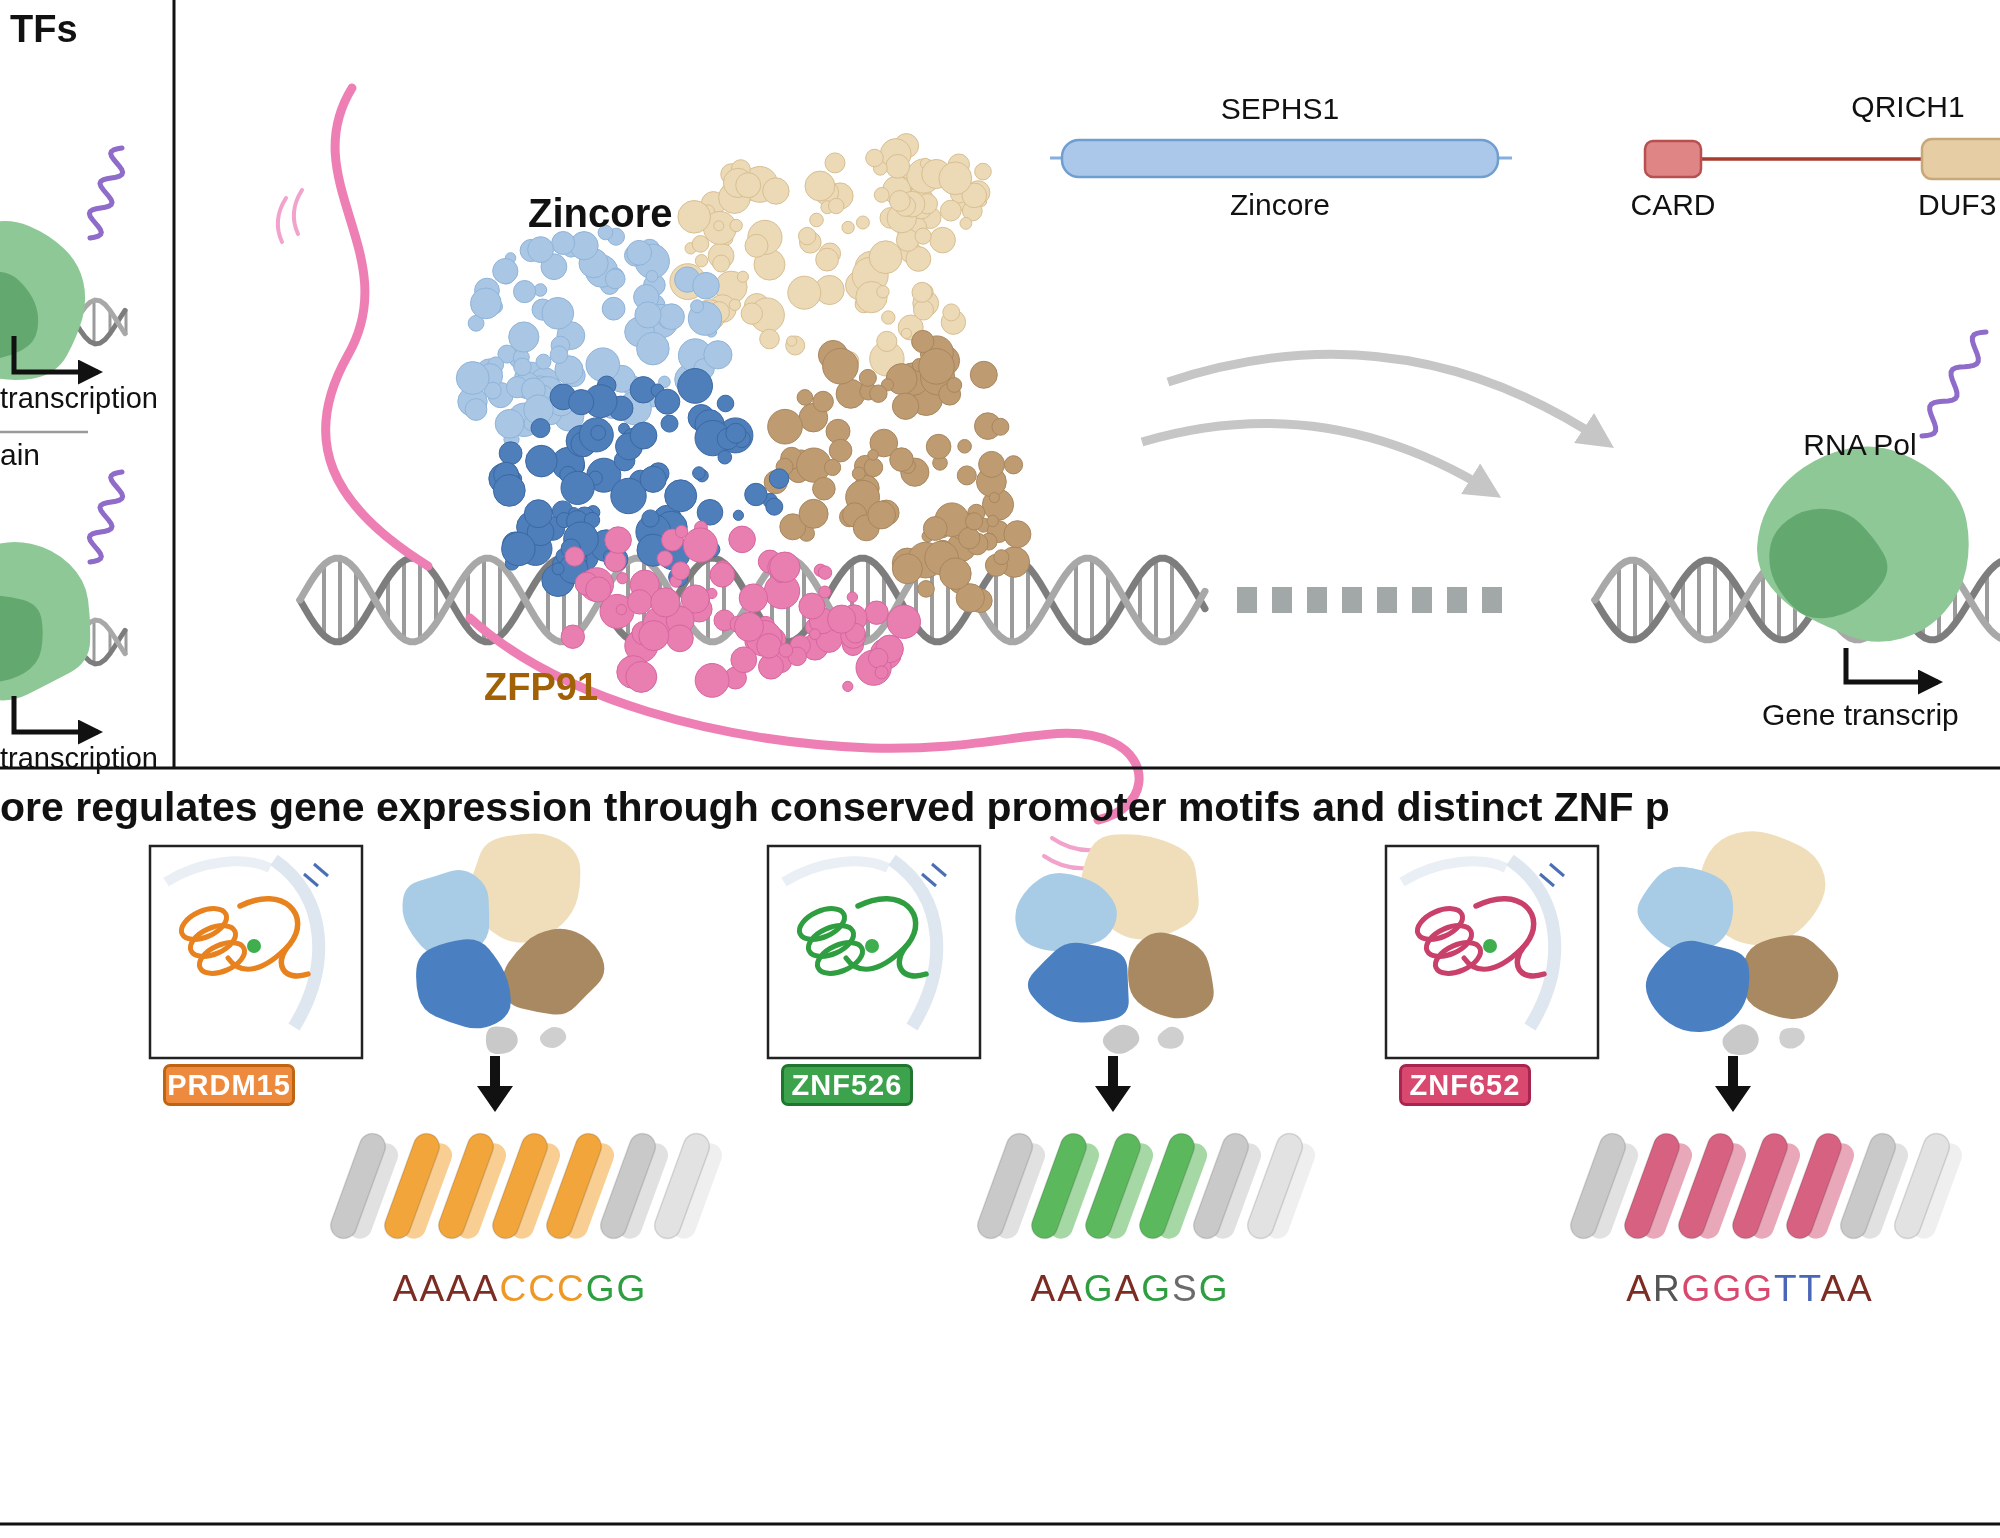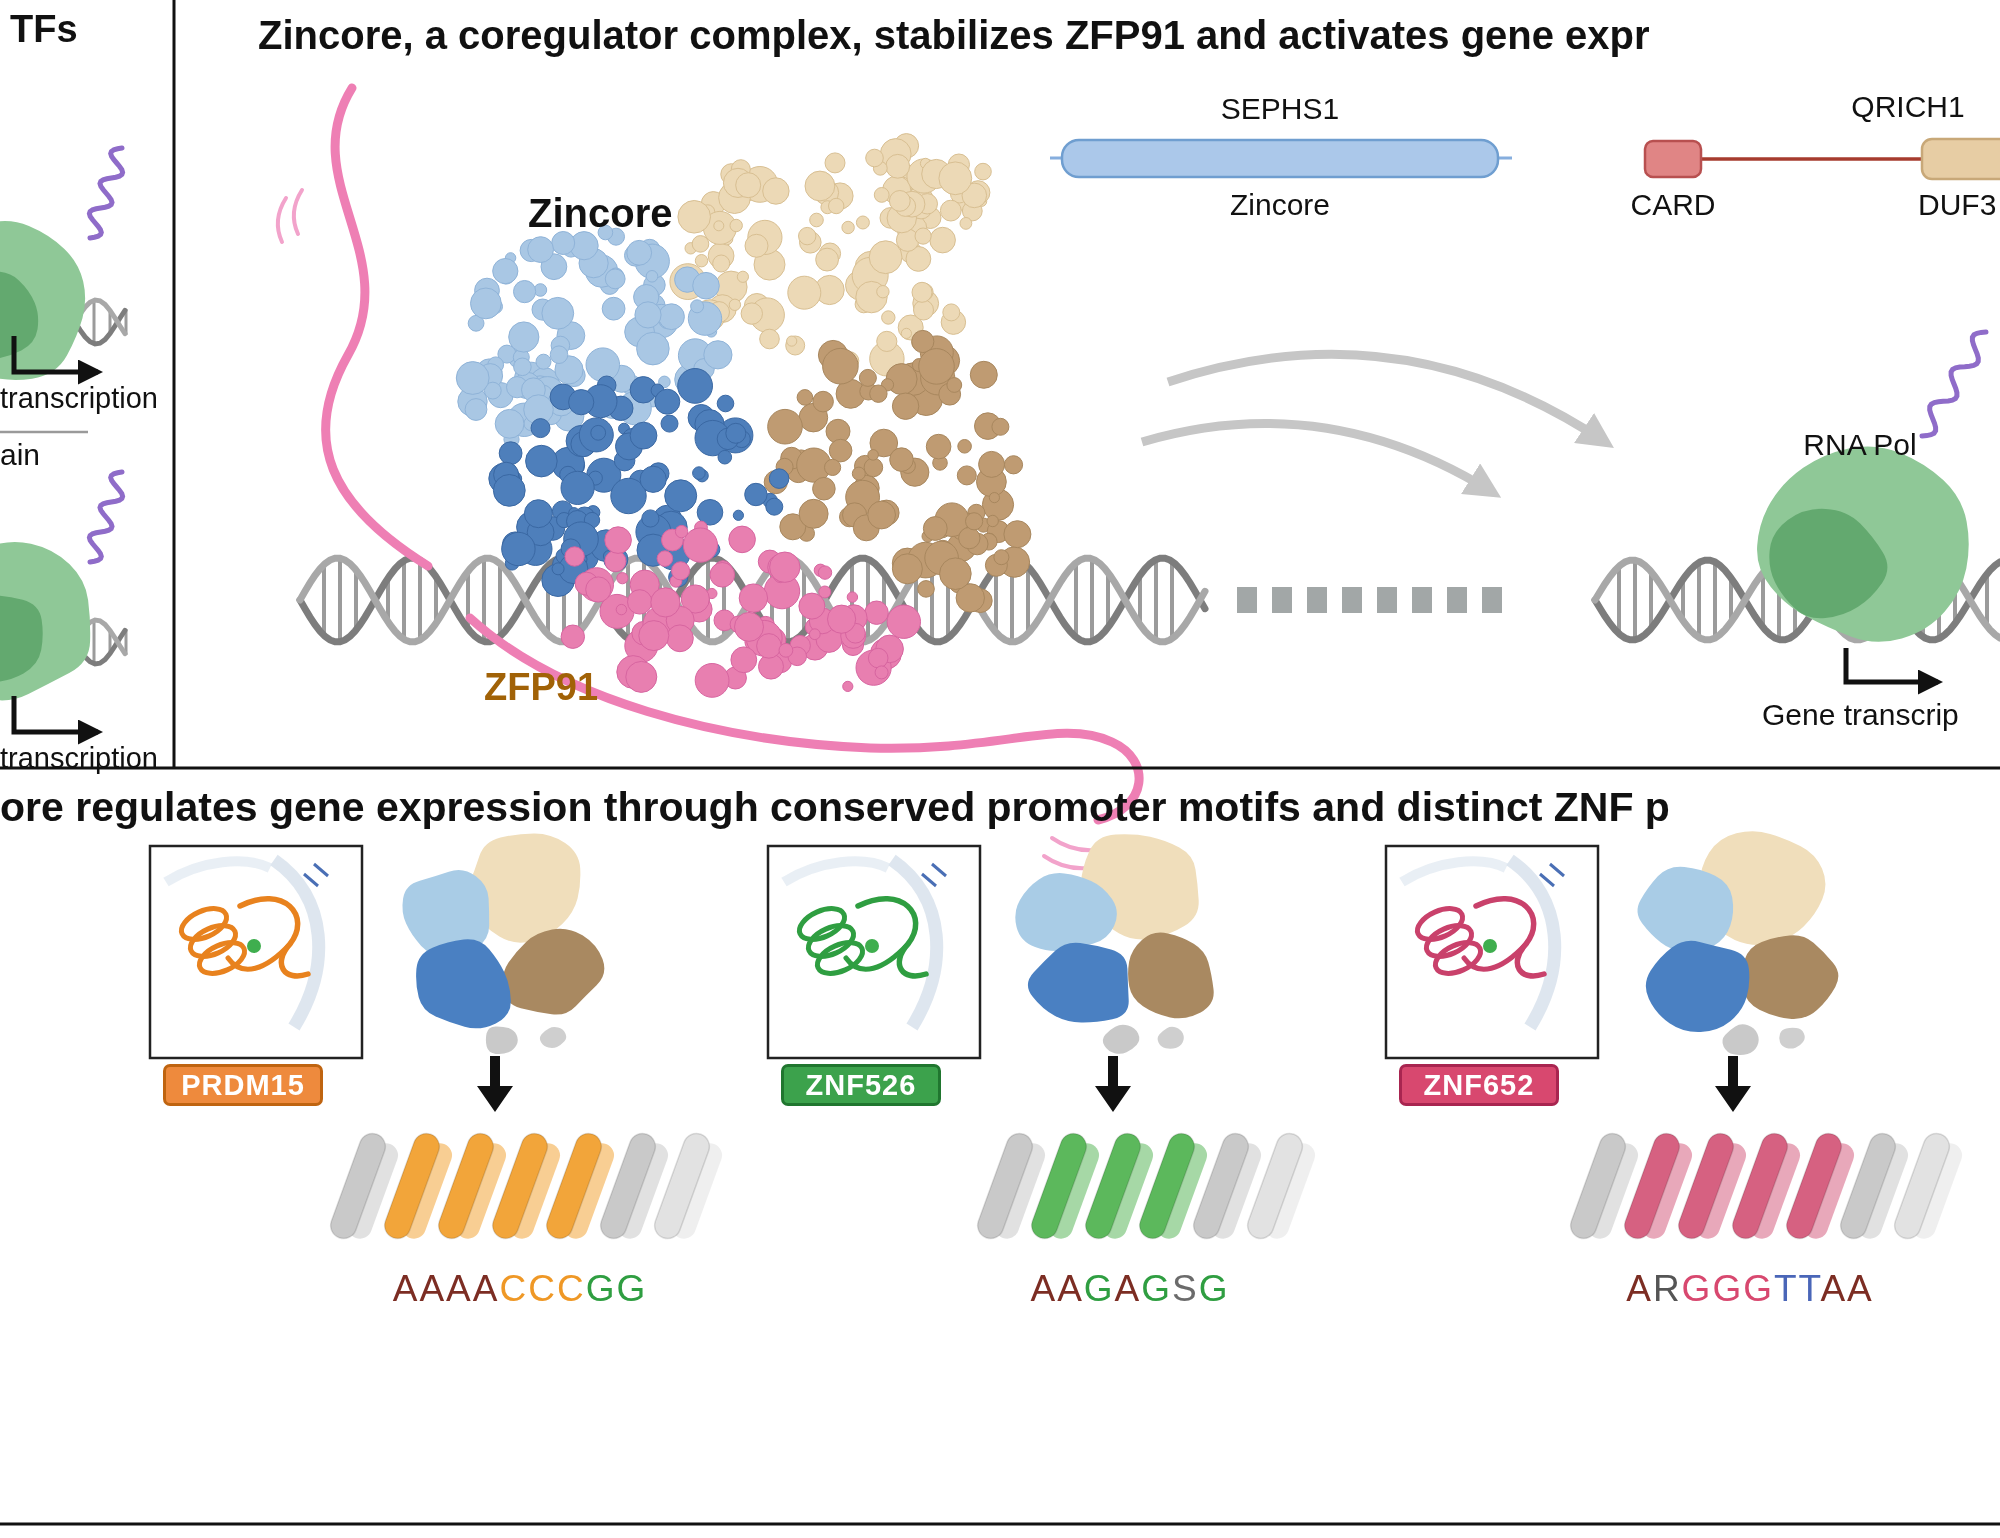--- a/index.html
+++ b/index.html
@@ -4,21 +4,21 @@
 <style>
   *{box-sizing:border-box;margin:0;padding:0}
   body{background:#fff}
   #figure{position:relative;width:2000px;height:1538px;background:#fff;overflow:hidden;
           font-family:"Liberation Sans","DejaVu Sans",sans-serif}
   #gfx{position:absolute;left:0;top:0}
   .txt{position:absolute;color:#111;white-space:nowrap;line-height:1.15;
        font-family:"Liberation Sans","DejaVu Sans",sans-serif}
   .b{font-weight:700}
   .c{text-align:center}
-  .badge{position:absolute;width:160px;height:42px;border:3px solid #333;border-radius:7px;
+  .badge{position:absolute;width:132px;height:42px;border:3px solid #333;border-radius:7px;
          color:#fff;font-weight:700;font-size:29px;display:flex;align-items:center;
          justify-content:center;letter-spacing:1px}
   .motif{position:absolute;text-align:center;font-size:37px;font-weight:400;letter-spacing:2px}
 </style>
 </head>
 <body>
 
 <div id="figure">
 
   <svg id="gfx" width="2000" height="1538" viewBox="0 0 2000 1538">
@@ -744,21 +744,20 @@
       <line x1="0" y1="768" x2="2000" y2="768" stroke="#111" stroke-width="3"></line>
       <line x1="0" y1="1524" x2="2000" y2="1524" stroke="#111" stroke-width="3"></line>
     </g>
   </svg>
 
   <div class="txt b" style="left:10px;top:8px;font-size:38px">TFs</div>
   <div class="txt" style="left:0;top:382px;font-size:29px">transcription</div>
   <div class="txt" style="left:0;top:438px;font-size:30px">ain</div>
   <div class="txt" style="left:0;top:742px;font-size:29px">transcription</div>
 
-  <div class="txt b" style="left:258px;top:12px;font-size:40px">Zincore, a coregulator complex, stabilizes ZFP91 and activates gene expr</div>
   <div class="txt b" style="left:528px;top:190px;font-size:40px">Zincore</div>
   <div class="txt b" style="left:484px;top:666px;font-size:38px;color:#a16207">ZFP91</div>
   <div class="txt c" style="left:1070px;top:92px;width:420px;font-size:30px">SEPHS1</div>
   <div class="txt c" style="left:1070px;top:188px;width:420px;font-size:30px">Zincore</div>
   <div class="txt c" style="left:1768px;top:90px;width:280px;font-size:30px">QRICH1</div>
   <div class="txt c" style="left:1603px;top:188px;width:140px;font-size:30px">CARD</div>
   <div class="txt" style="left:1918px;top:188px;font-size:30px">DUF3</div>
   <div class="txt c" style="left:1775px;top:428px;width:170px;font-size:30px">RNA Pol</div>
   <div class="txt" style="left:1762px;top:698px;font-size:30px">Gene transcrip</div>
 

